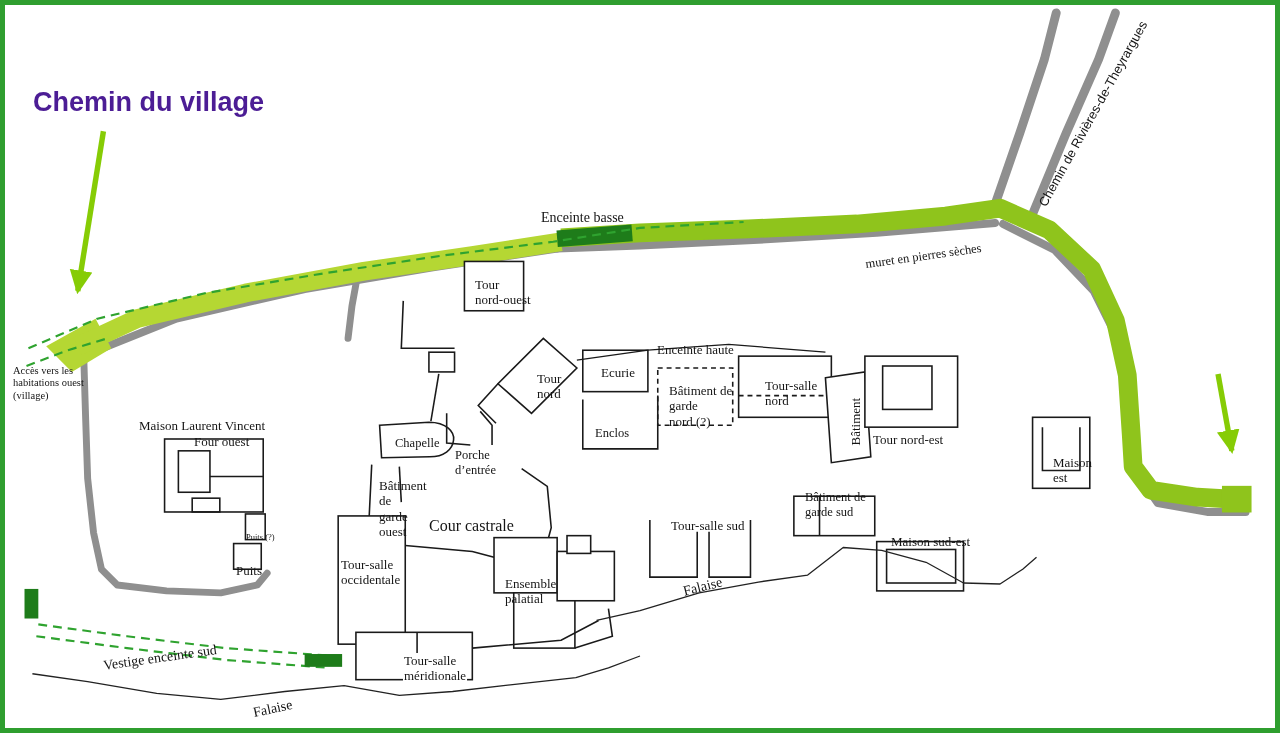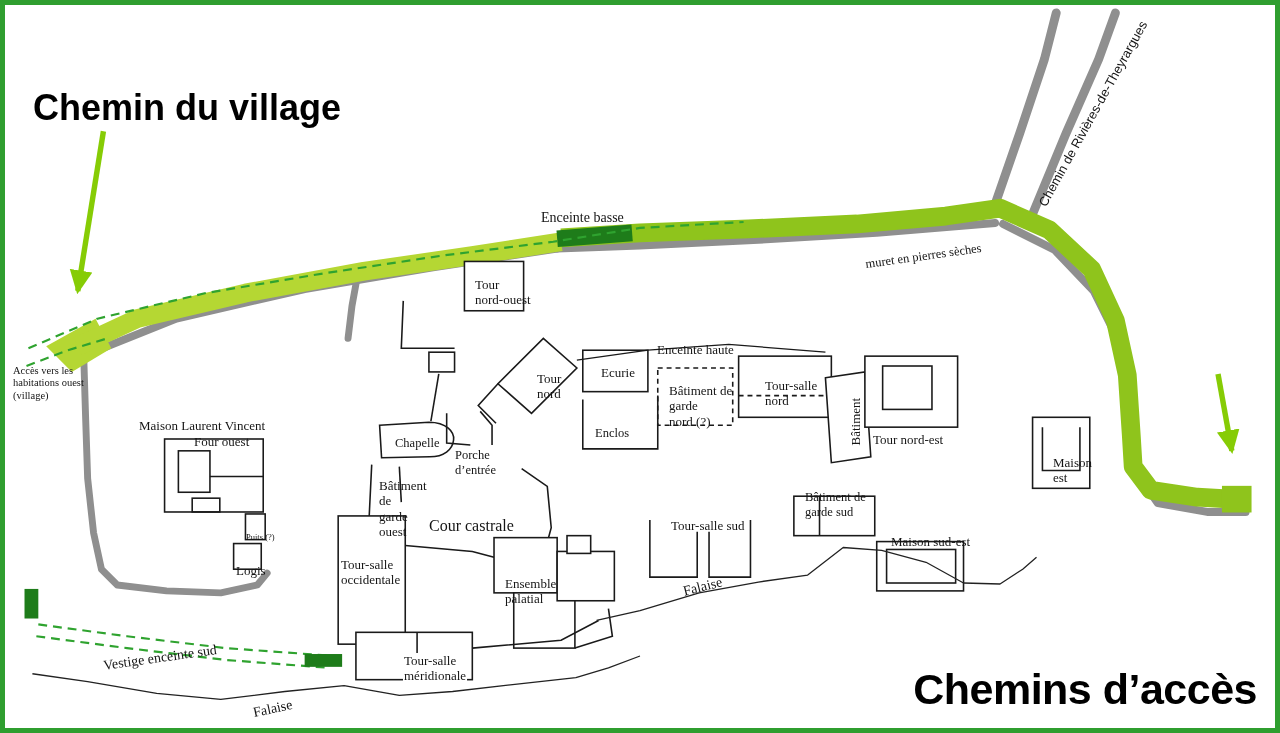--- a/index.html
+++ b/index.html
@@ -9,21 +9,21 @@
   .lbl{position:absolute;font-family:"Liberation Serif",serif;font-size:13px;line-height:1.18;color:#151515;white-space:pre-line;transform-origin:center}
   .xs{font-size:8.5px}
   .s10{font-size:10.5px}
   .sm{font-size:13px}
   .s12{font-size:12.5px}
   .s14{font-size:14px}
   .s15{font-size:16px}
   .sans{font-family:"Liberation Sans",sans-serif}
   .center{text-align:center}
   .bg{background:#fff;padding:0 1px}
-  .heading{position:absolute;font-family:"Liberation Sans",sans-serif;font-weight:bold;font-size:36px;color:#000000;line-height:1.18;white-space:pre-line}
+  .heading{position:absolute;font-family:"Liberation Sans",sans-serif;font-weight:bold;font-size:27px;color:#4c1d95;line-height:1.18;white-space:pre-line}
   .title{position:absolute;font-family:"Liberation Sans",sans-serif;font-weight:bold;font-size:43px;color:#000;text-align:right;letter-spacing:-0.5px}
 </style>
 </head>
 <body>
 
 <div class="page">
 
   <svg class="map-svg" viewBox="0 0 1280 733" xmlns="http://www.w3.org/2000/svg">
     <defs>
       <marker id="ah" markerWidth="4.4" markerHeight="4.4" refX="3.8" refY="2.1" orient="auto" markerUnits="strokeWidth">
@@ -114,21 +114,20 @@
       <polyline points="24,678 80,686 150,698 215,704 280,696 340,690 396,700 450,696 520,688 575,682 608,672 640,660"></polyline>
     </g>
 
     <g fill="none" stroke="#86cc05" stroke-width="5.5">
       <line x1="96" y1="128" x2="70" y2="290" marker-end="url(#ah)"></line>
       <line x1="1226" y1="374" x2="1240" y2="452" marker-end="url(#ah)"></line>
     </g>
   </svg>
 
   <div class="heading" style="left:28px;top:82px">Chemin du village</div>
-  <div class="title" style="left:820px;top:660px;width:432px">Chemins d’accès</div>
   <div class="lbl sans center" style="left:968px;top:101px;width:240px;transform:rotate(-61deg)">Chemin de Rivières-de-Theyrargues</div>
   <div class="lbl s14" style="left:536px;top:205px">Enceinte basse</div>
   <div class="lbl s12" style="left:860px;top:244px;transform:rotate(-8deg)">muret en pierres sèches</div>
   <div class="lbl s10" style="left:8px;top:360px">Accès vers les
 habitations ouest
 (village)</div>
   <div class="lbl s14" style="left:98px;top:645px;transform:rotate(-8deg)">Vestige enceinte sud</div>
   <div class="lbl s14" style="left:678px;top:574px;transform:rotate(-14deg)">Falaise</div>
   <div class="lbl s14" style="left:248px;top:696px;transform:rotate(-12deg)">Falaise</div>
 
@@ -152,21 +151,21 @@
 est</div>
   <div class="lbl s12" style="left:390px;top:431px">Chapelle</div>
   <div class="lbl s12" style="left:450px;top:443px">Porche
 d’entrée</div>
   <div class="lbl sm" style="left:374px;top:473px">Bâtiment
 de
 garde
 ouest</div>
   <div class="lbl s15" style="left:424px;top:512px">Cour castrale</div>
   <div class="lbl xs" style="left:241px;top:527px">Puits (?)</div>
-  <div class="lbl sm" style="left:231px;top:558px">Logis</div>
+  <div class="lbl sm" style="left:231px;top:558px">Puits</div>
   <div class="lbl" style="left:336px;top:552px">Tour-salle
 occidentale</div>
   <div class="lbl" style="left:500px;top:571px">Ensemble
 palatial</div>
   <div class="lbl" style="left:666px;top:513px">Tour-salle sud</div>
   <div class="lbl s12" style="left:800px;top:485px">Bâtiment de
 garde sud</div>
   <div class="lbl" style="left:886px;top:529px">Maison sud-est</div>
   <div class="lbl bg" style="left:398px;top:648px">Tour-salle
 méridionale</div>

